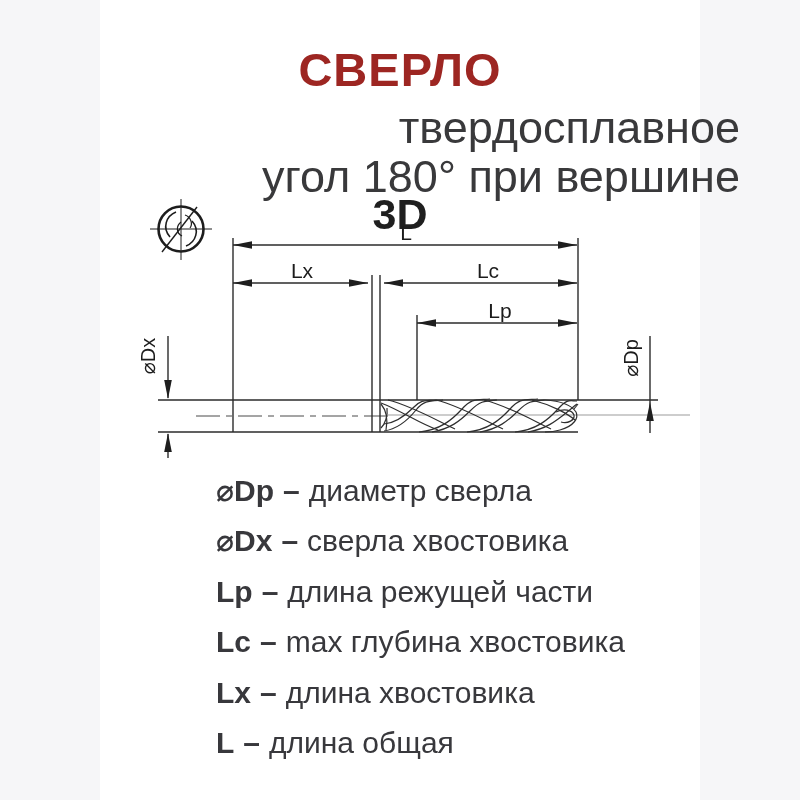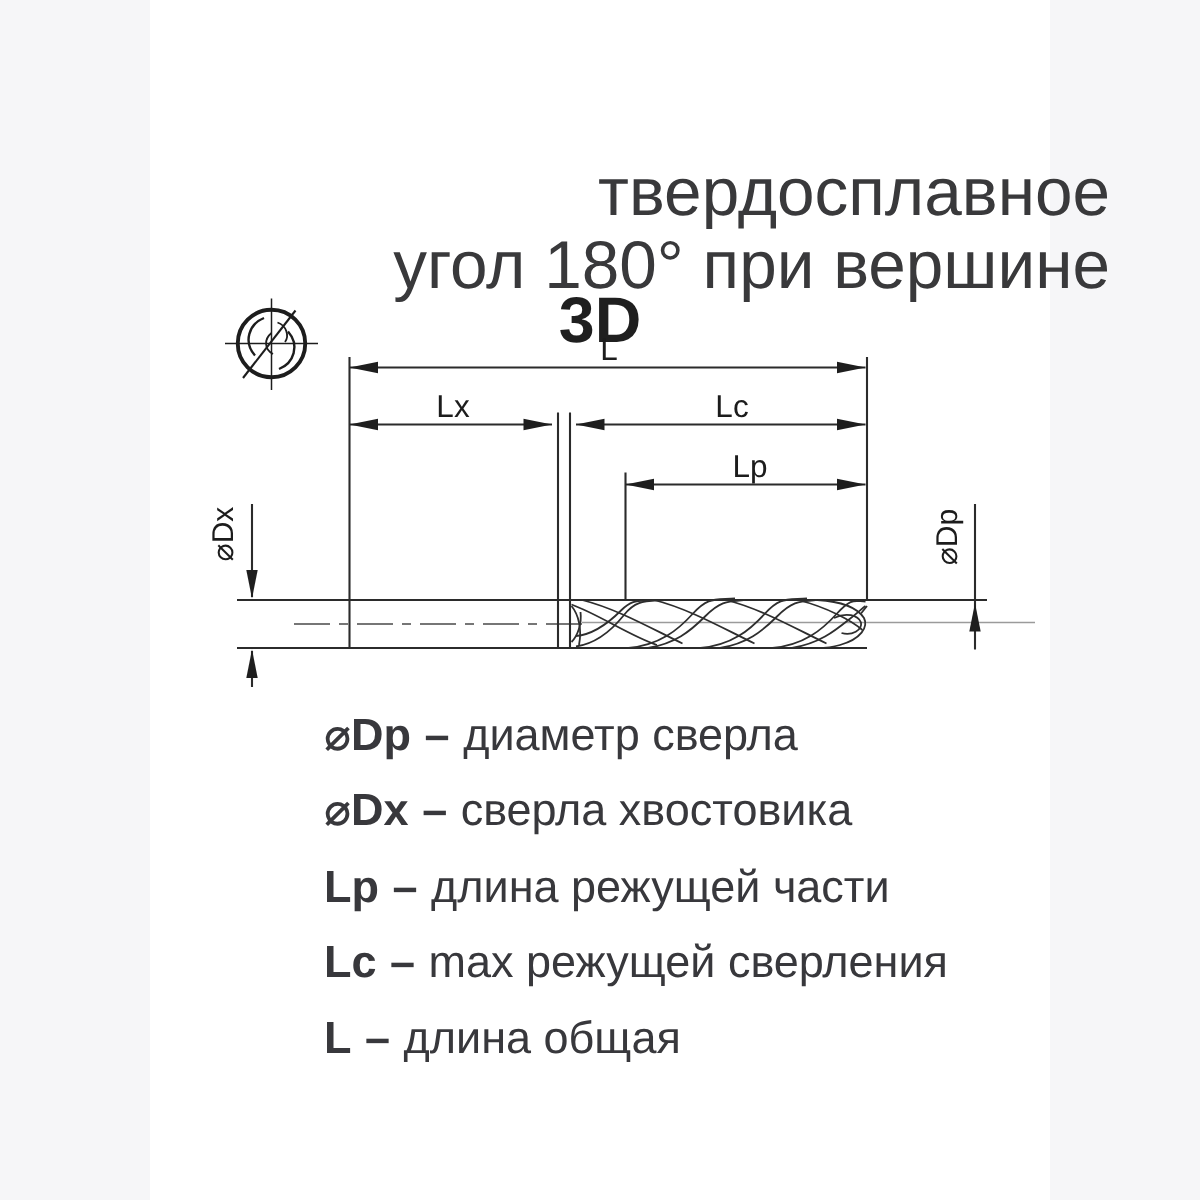--- a/index.html
+++ b/index.html
@@ -43,20 +43,21 @@
   svg text.dia{font-size:20px;}
 </style>
 </head>
 <body>
 
 <div class="stage">
 
   <div class="side-bar left"></div>
   <div class="side-bar right"></div>
 
+  <h1 class="page-title">СВЕРЛО</h1>
 
   <div class="subtitle">
     <div>твердосплавное</div>
     <div>угол 180° при вершине</div>
   </div>
 
   <div class="view-label">3D</div>
 
   <svg class="drawing-svg" width="800" height="800" viewBox="0 0 800 800">
 
@@ -147,20 +148,23 @@
     <div class="row">
       <span class="sym">⌀Dp</span><span class="sep">–</span><span class="desc">диаметр сверла</span>
     </div>
     <div class="row">
       <span class="sym">⌀Dx</span><span class="sep">–</span><span class="desc">сверла хвостовика</span>
     </div>
     <div class="row">
       <span class="sym">Lp</span><span class="sep">–</span><span class="desc">длина режущей части</span>
     </div>
     <div class="row">
-      <span class="sym">Lc</span><span class="sep">–</span><span class="desc">max режущей сверления</span>
+      <span class="sym">Lc</span><span class="sep">–</span><span class="desc">max глубина хвостовика</span>
+    </div>
+    <div class="row">
+      <span class="sym">Lx</span><span class="sep">–</span><span class="desc">длина хвостовика</span>
     </div>
     <div class="row">
       <span class="sym">L</span><span class="sep">–</span><span class="desc">длина общая</span>
     </div>
   </div>
 
 </div>
 
 </body></html>

